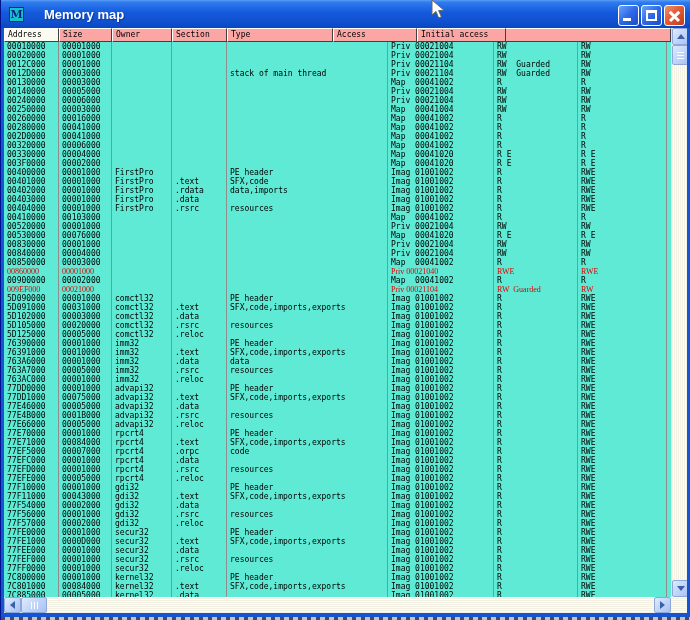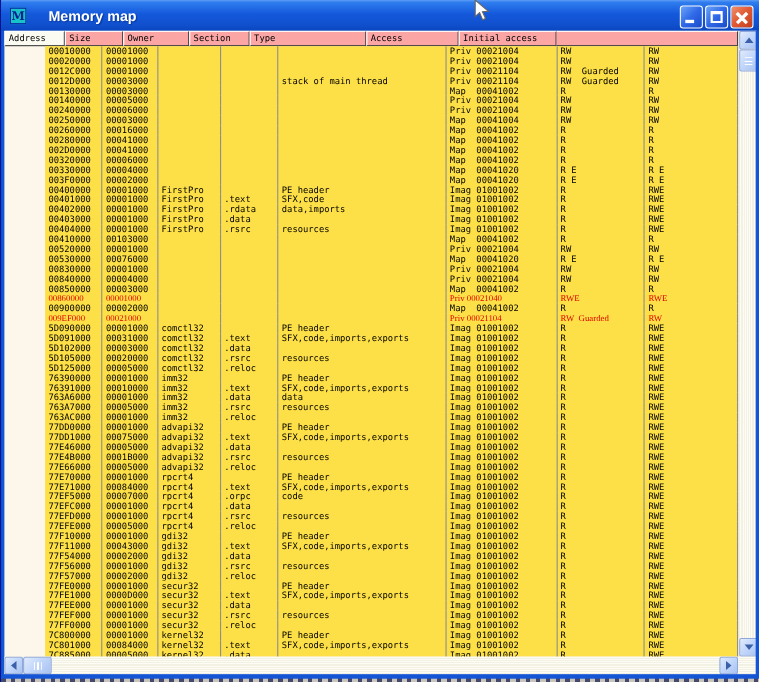--- a/index.html
+++ b/index.html
@@ -63,21 +63,21 @@
   }
   .hcell.active { background:#FCFBF2; }
   .hfill { flex:1 1 auto; border-left:none; }
 
   
   .c0 { width:55px; }  .c1 { width:53px; }  .c2 { width:60px; }
   .c3 { width:55px; }  .c4 { width:161px; } .c5 { width:106px; }
   .c6 { width:84px; }  .c7 { width:89px; }
 
   
-  #table-body { flex:1 1 auto; overflow:hidden; background:#fde047;margin-left:37px; }
+  #table-body { flex:1 1 auto; overflow:hidden; background:#5eead4; }
   .row { display:flex; height:9px; }
   .cell {
     font-size:8px; line-height:9px; padding-left:3px; color:#000;
     border-right:1px solid #8E8E8E; white-space:pre; overflow:hidden;
     height:9px;
   }
   .row.red .cell { color:#E00000;font-family:Liberation Serif, serif; }
 
   
   #vscroll {

